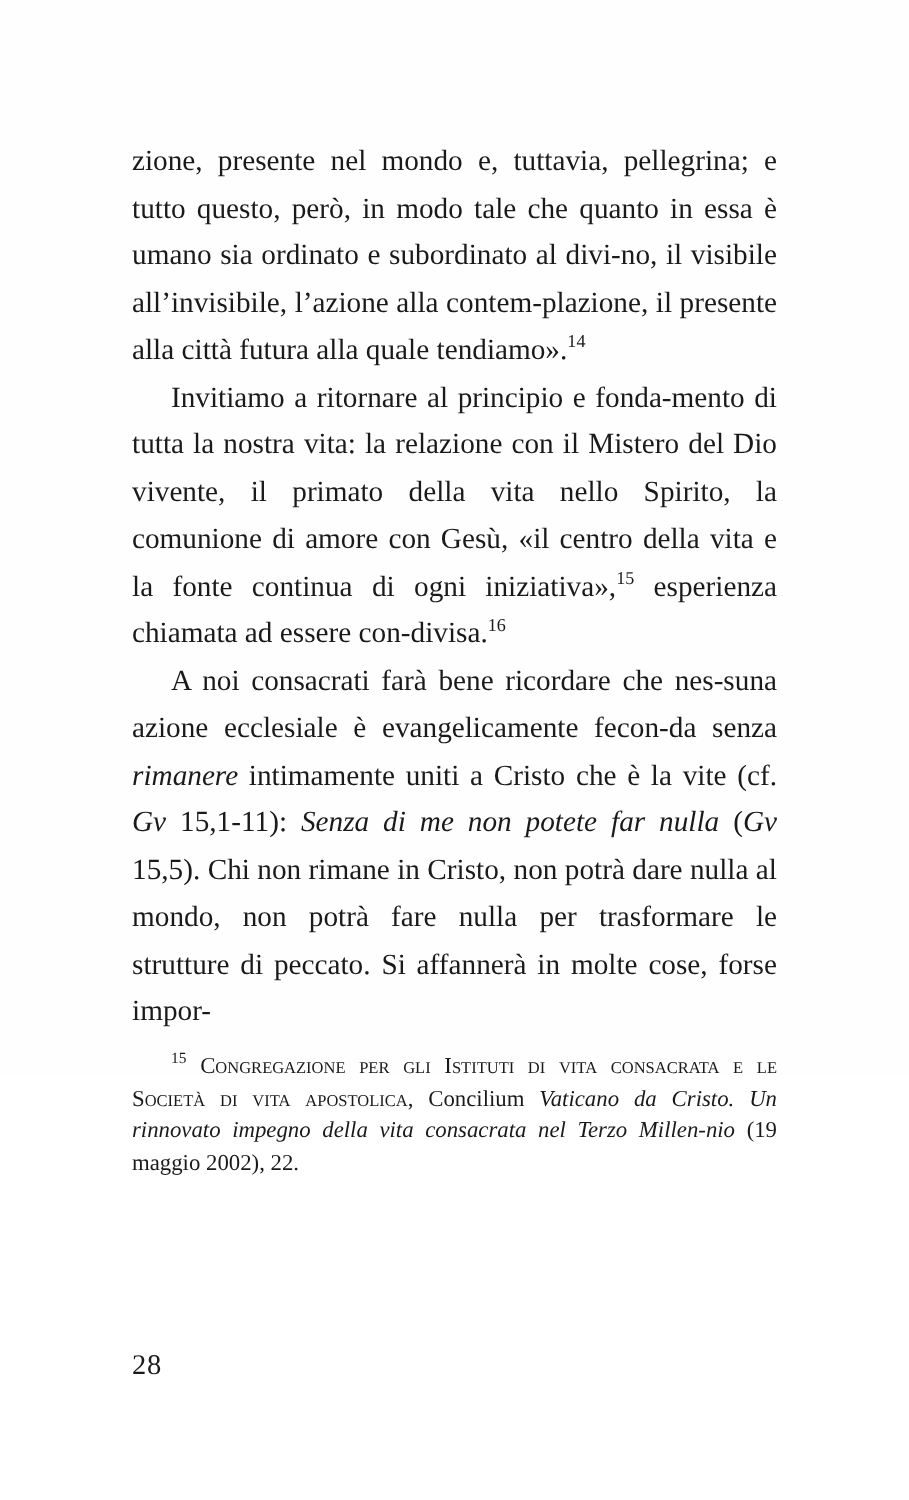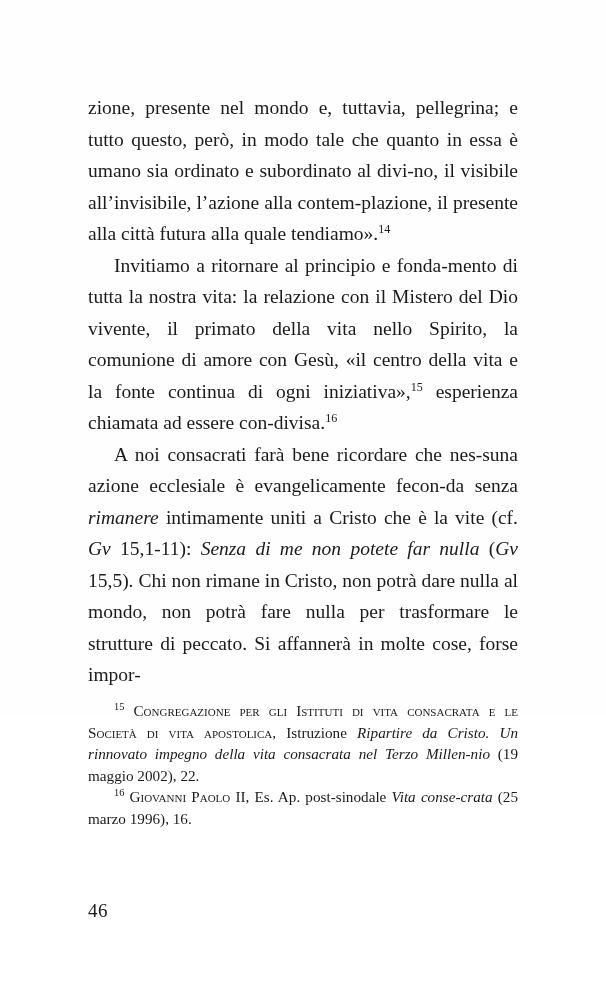--- a/index.html
+++ b/index.html
@@ -79,19 +79,18 @@
 
 <div class="page">
 
   <div class="content">
     <p class="body-par" id="par-0"><span>zione, presente nel mondo e, tuttavia, pellegrina; e tutto questo, però, in modo tale che quanto in essa è umano sia ordinato e subordinato al divi-no, il visibile all’invisibile, l’azione alla contem-plazione, il presente alla città futura alla quale tendiamo».</span><sup class="sup">14</sup></p>
     <p class="body-par indent" id="par-1"><span>Invitiamo a ritornare al principio e fonda-mento di tutta la nostra vita: la relazione con il Mistero del Dio vivente, il primato della vita nello Spirito, la comunione di amore con Gesù, «il centro della vita e la fonte continua di ogni iniziativa»,</span><sup class="sup">15</sup><span> esperienza chiamata ad essere con-divisa.</span><sup class="sup">16</sup></p>
     <p class="body-par indent" id="par-2"><span>A noi consacrati farà bene ricordare che nes-suna azione ecclesiale è evangelicamente fecon-da senza </span><em class="ital">rimanere</em><span> intimamente uniti a Cristo che è la vite (cf. </span><em class="ital">Gv</em><span> 15,1-11): </span><em class="ital">Senza di me non potete far nulla</em><span> (</span><em class="ital">Gv</em><span> 15,5). Chi non rimane in Cristo, non potrà dare nulla al mondo, non potrà fare nulla per trasformare le strutture di peccato. Si affannerà in molte cose, forse impor-</span></p>
   </div>
 
   <div class="notes">
-    <p class="note" id="note-1"><sup class="sup">15</sup> <span class="smallcaps">Congregazione per gli Istituti di vita consacrata e le Società di vita apostolica</span><span>, Istruzione </span><em class="ital">Ripartire da Cristo. Un rinnovato impegno della vita consacrata nel Terzo Millen-nio</em><span> (19 maggio 2002), 22.</span></p>
-    <p class="note" id="note-2"><sup class="sup">16</sup> <span class="smallcaps">Giovanni Paolo</span><span> II, Es. Ap. post-sinodale </span><em class="ital">Vita conse-crata</em><span> (25 marzo 1996), 16.</span></p>
+    <p class="note" id="note-1"><sup class="sup">15</sup> <span class="smallcaps">Congregazione per gli Istituti di vita consacrata e le Società di vita apostolica</span><span>, Concilium </span><em class="ital">Vaticano da Cristo. Un rinnovato impegno della vita consacrata nel Terzo Millen-nio</em><span> (19 maggio 2002), 22.</span></p>
   </div>
 
-  <div class="folio">46</div>
+  <div class="folio">28</div>
 
 </div>
 
 </body></html>

